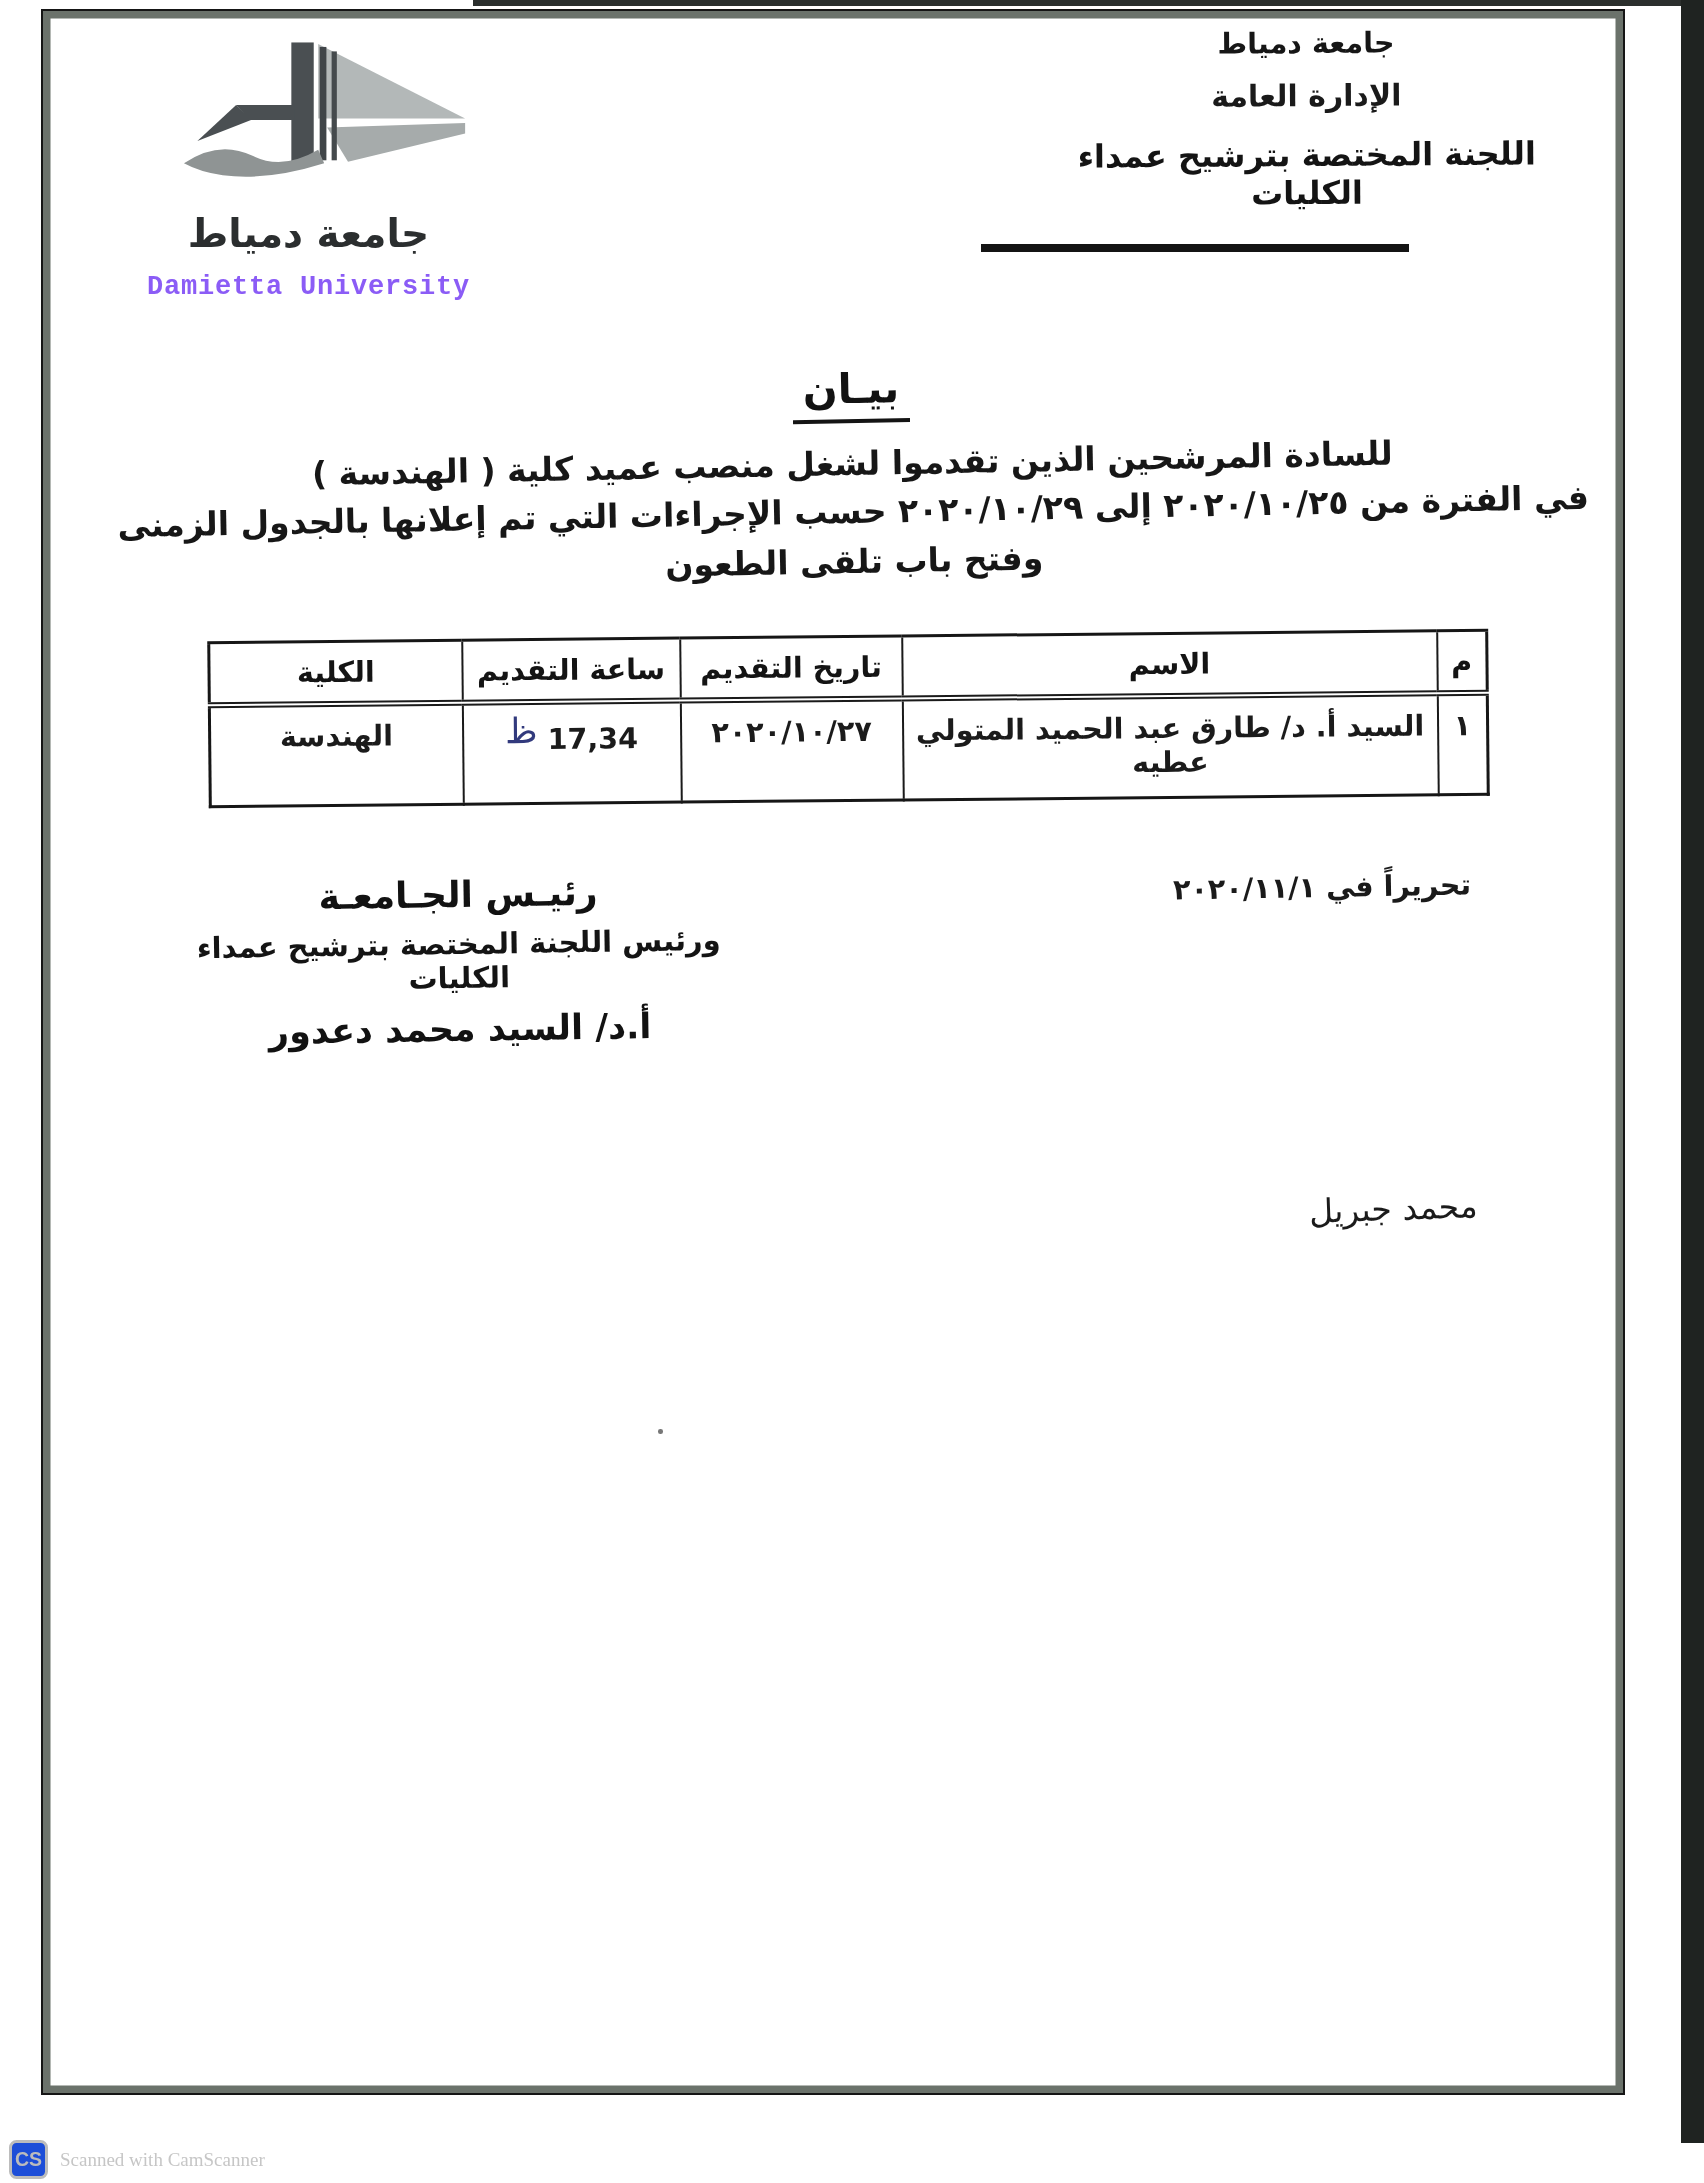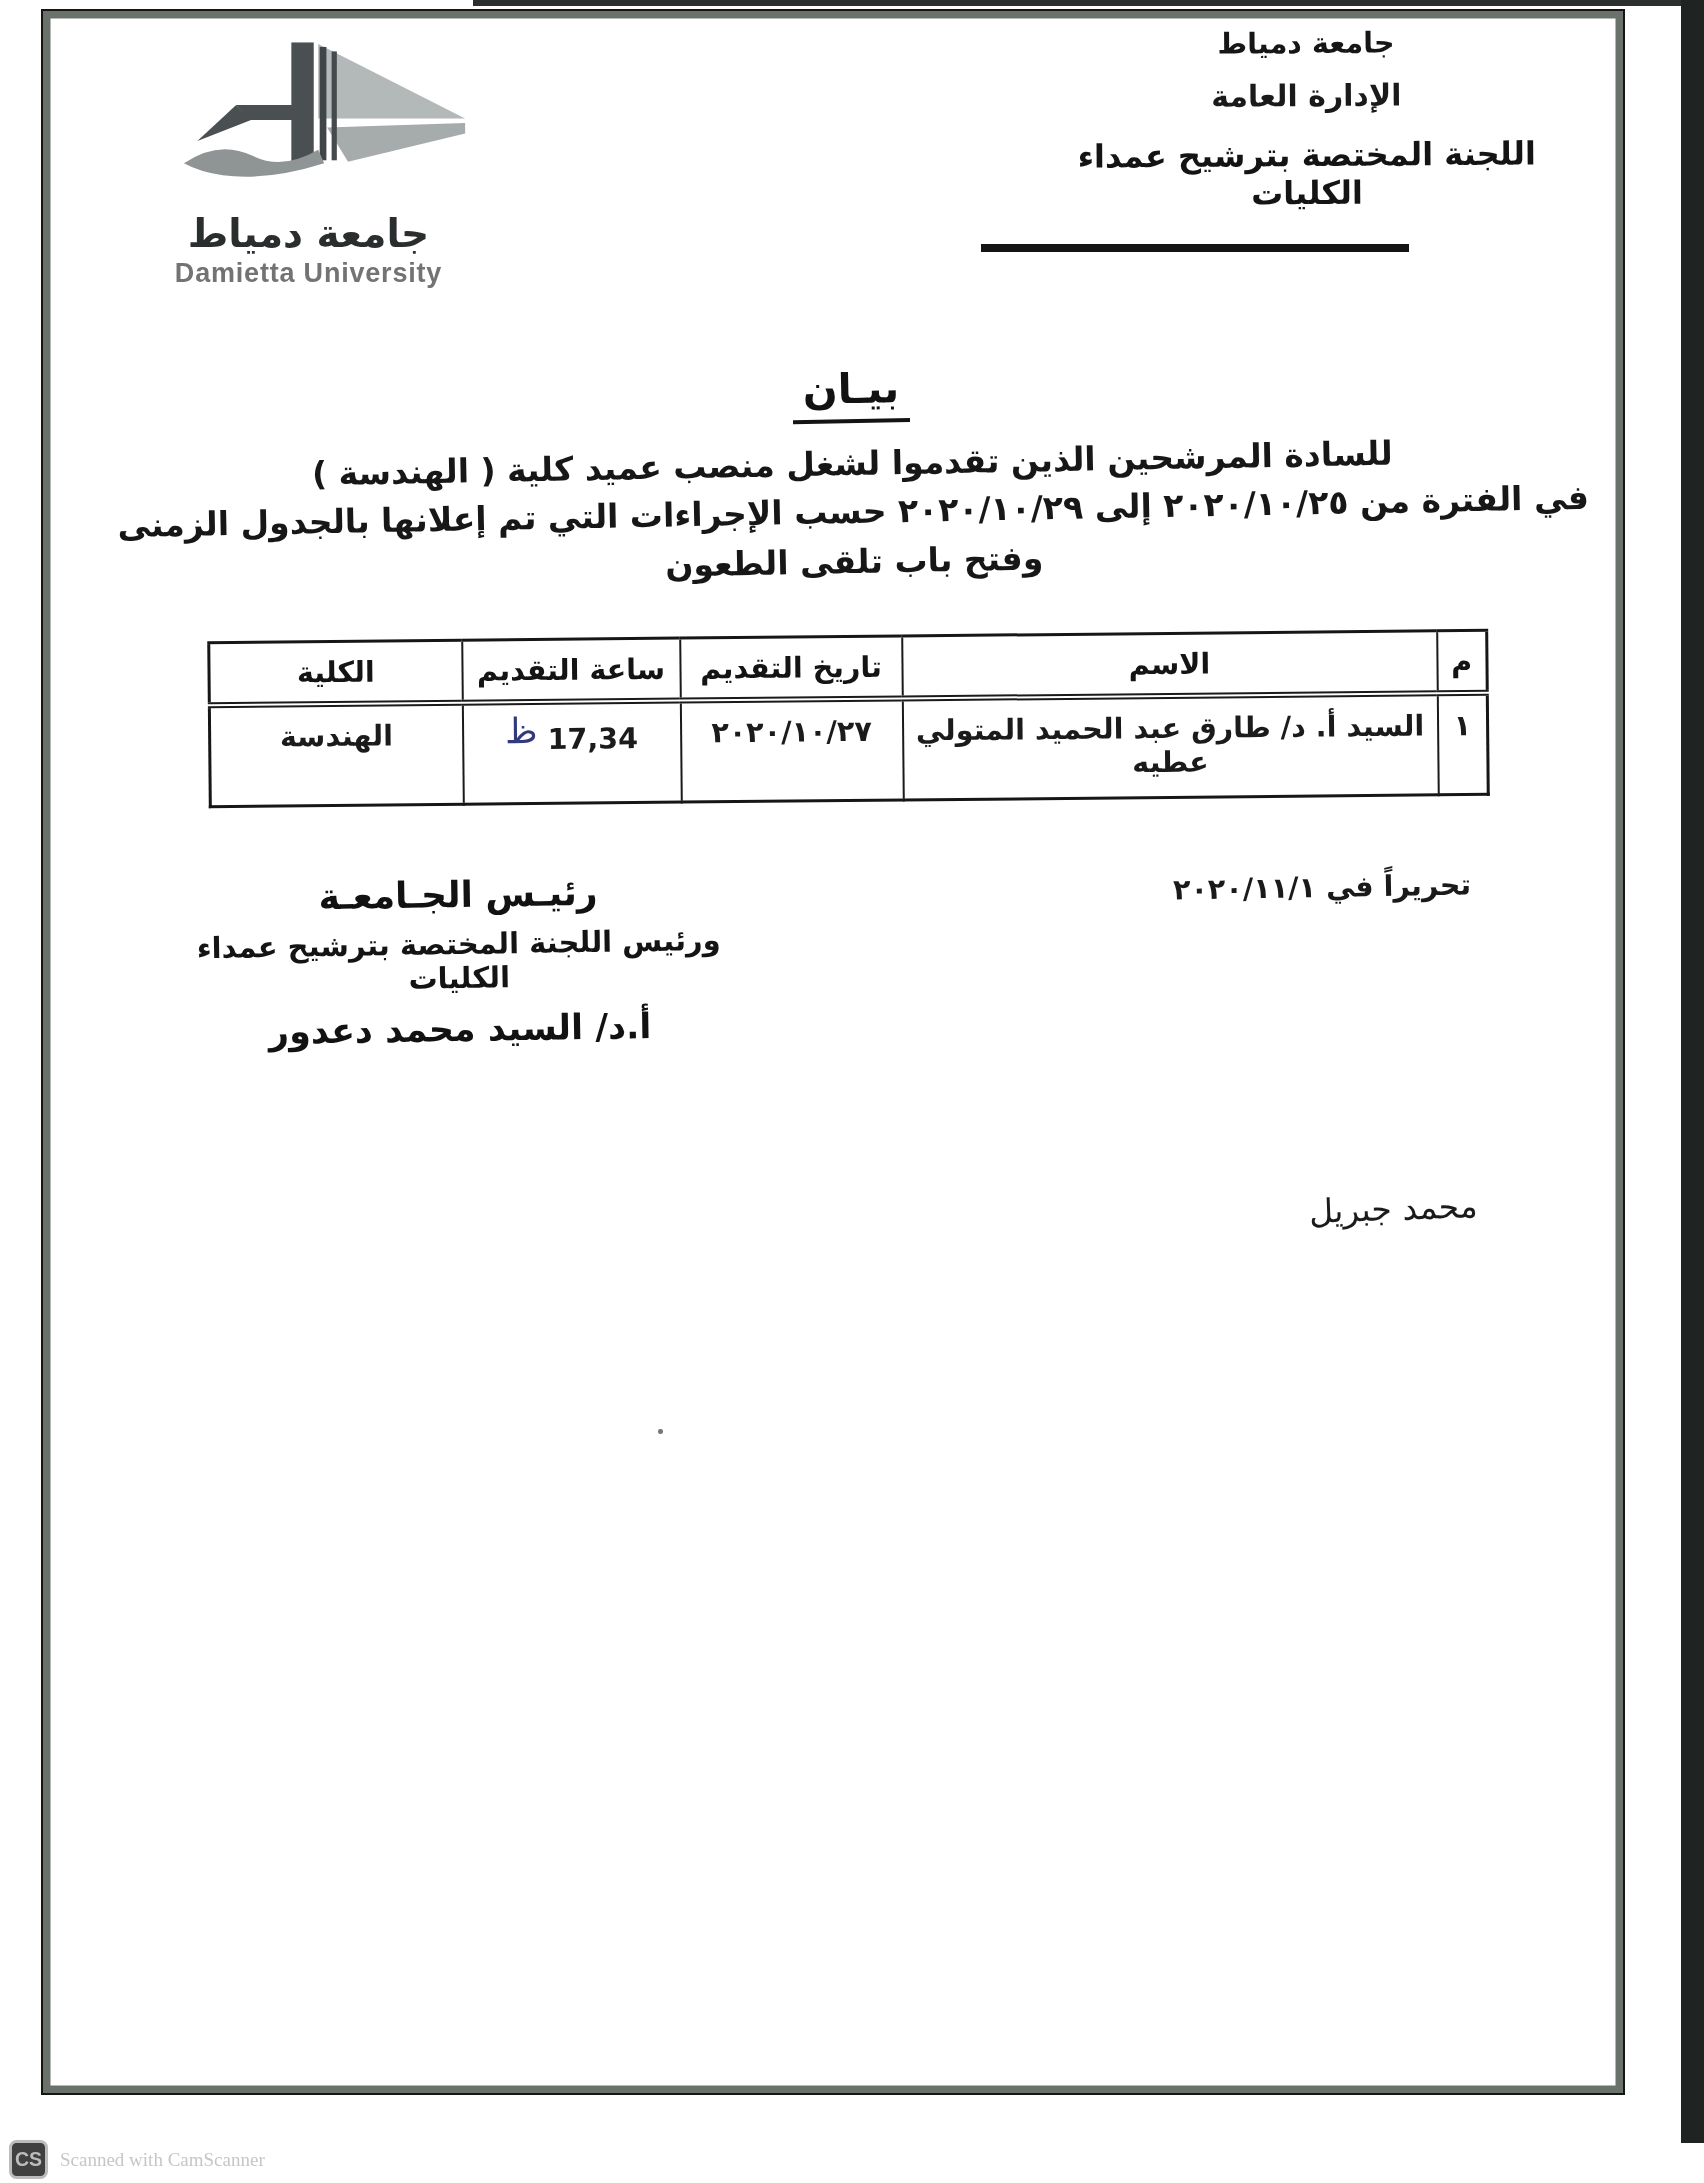--- a/index.html
+++ b/index.html
@@ -11,22 +11,22 @@
   .edge-top{position:absolute;top:0;left:473px;width:1231px;height:6px;background:#2b2f2d;}
   .edge-right{position:absolute;top:0;right:0;width:24px;height:2143px;background:#1f2321;}
   .scan-frame{position:absolute;left:41px;top:9px;width:1580px;height:2082px;
               border:2.3px solid #151515;box-shadow:inset 0 0 0 7.5px #6b726b;}
 
   
   .logo{position:absolute;left:113px;top:35px;width:391px;text-align:center;}
   .logo svg{width:323px;height:179px;display:block;margin:0 auto;}
   .logo-ar{font-size:39px;font-weight:bold;color:#2b2e2f;direction:rtl;line-height:1.05;
            letter-spacing:1.5px;}
-  .logo-en{font-size:27px;font-weight:bold;color:#737373;letter-spacing:0.8px;margin-top:3px;
-           font-family:Liberation Sans, sans-serif;}
+  .logo-en{font-size:27px;font-weight:bold;color:#8b5cf6;letter-spacing:0.8px;margin-top:17px;
+           font-family:Liberation Mono, monospace;}
 
   
   .header-right{position:absolute;right:128px;top:25.6px;width:541px;text-align:center;
                 direction:rtl;transform:rotate(-0.4deg);}
   .hdr-univ{font-size:28.6px;font-weight:bold;color:#161616;}
   .hdr-admin{font-size:30px;font-weight:bold;margin-top:18px;color:#1a1a1a;}
   .hdr-comm{font-size:32px;font-weight:bold;margin-top:22.5px;color:#141414;}
   .header-rule{position:absolute;left:981px;top:244px;width:428px;height:7.5px;background:#141414;}
 
   
@@ -62,21 +62,21 @@
   .sig-t3{font-size:35px;font-weight:bold;margin-top:13.5px;color:#121212;}
   .hand-name{position:absolute;left:1309px;top:1189px;font-size:33px;direction:rtl;
              color:#1b1b1b;transform:rotate(-2deg);}
   .ink-dot{position:absolute;left:658px;top:1429px;width:4.5px;height:4.5px;border-radius:50%;
            background:#777;}
 
   
   .cs-badge{position:absolute;left:9px;top:2140px;display:flex;align-items:center;}
   .cs-icon{width:33px;height:33px;border:3px solid #bcbcbc;border-radius:7.5px;color:#bcbcbc;
            font-family:"Liberation Sans",sans-serif;font-weight:bold;font-size:19.5px;
-           display:flex;align-items:center;justify-content:center;background:#404040;}
+           display:flex;align-items:center;justify-content:center;background:#1d4ed8;}
   .cs-label{margin-left:12px;font-size:19px;color:#c6c6c6;
             font-family:Liberation Serif, serif;}
 </style>
 </head>
 <body>
 
 <div class="page">
 
   <div class="edge-top"></div>
   <div class="edge-right"></div>

